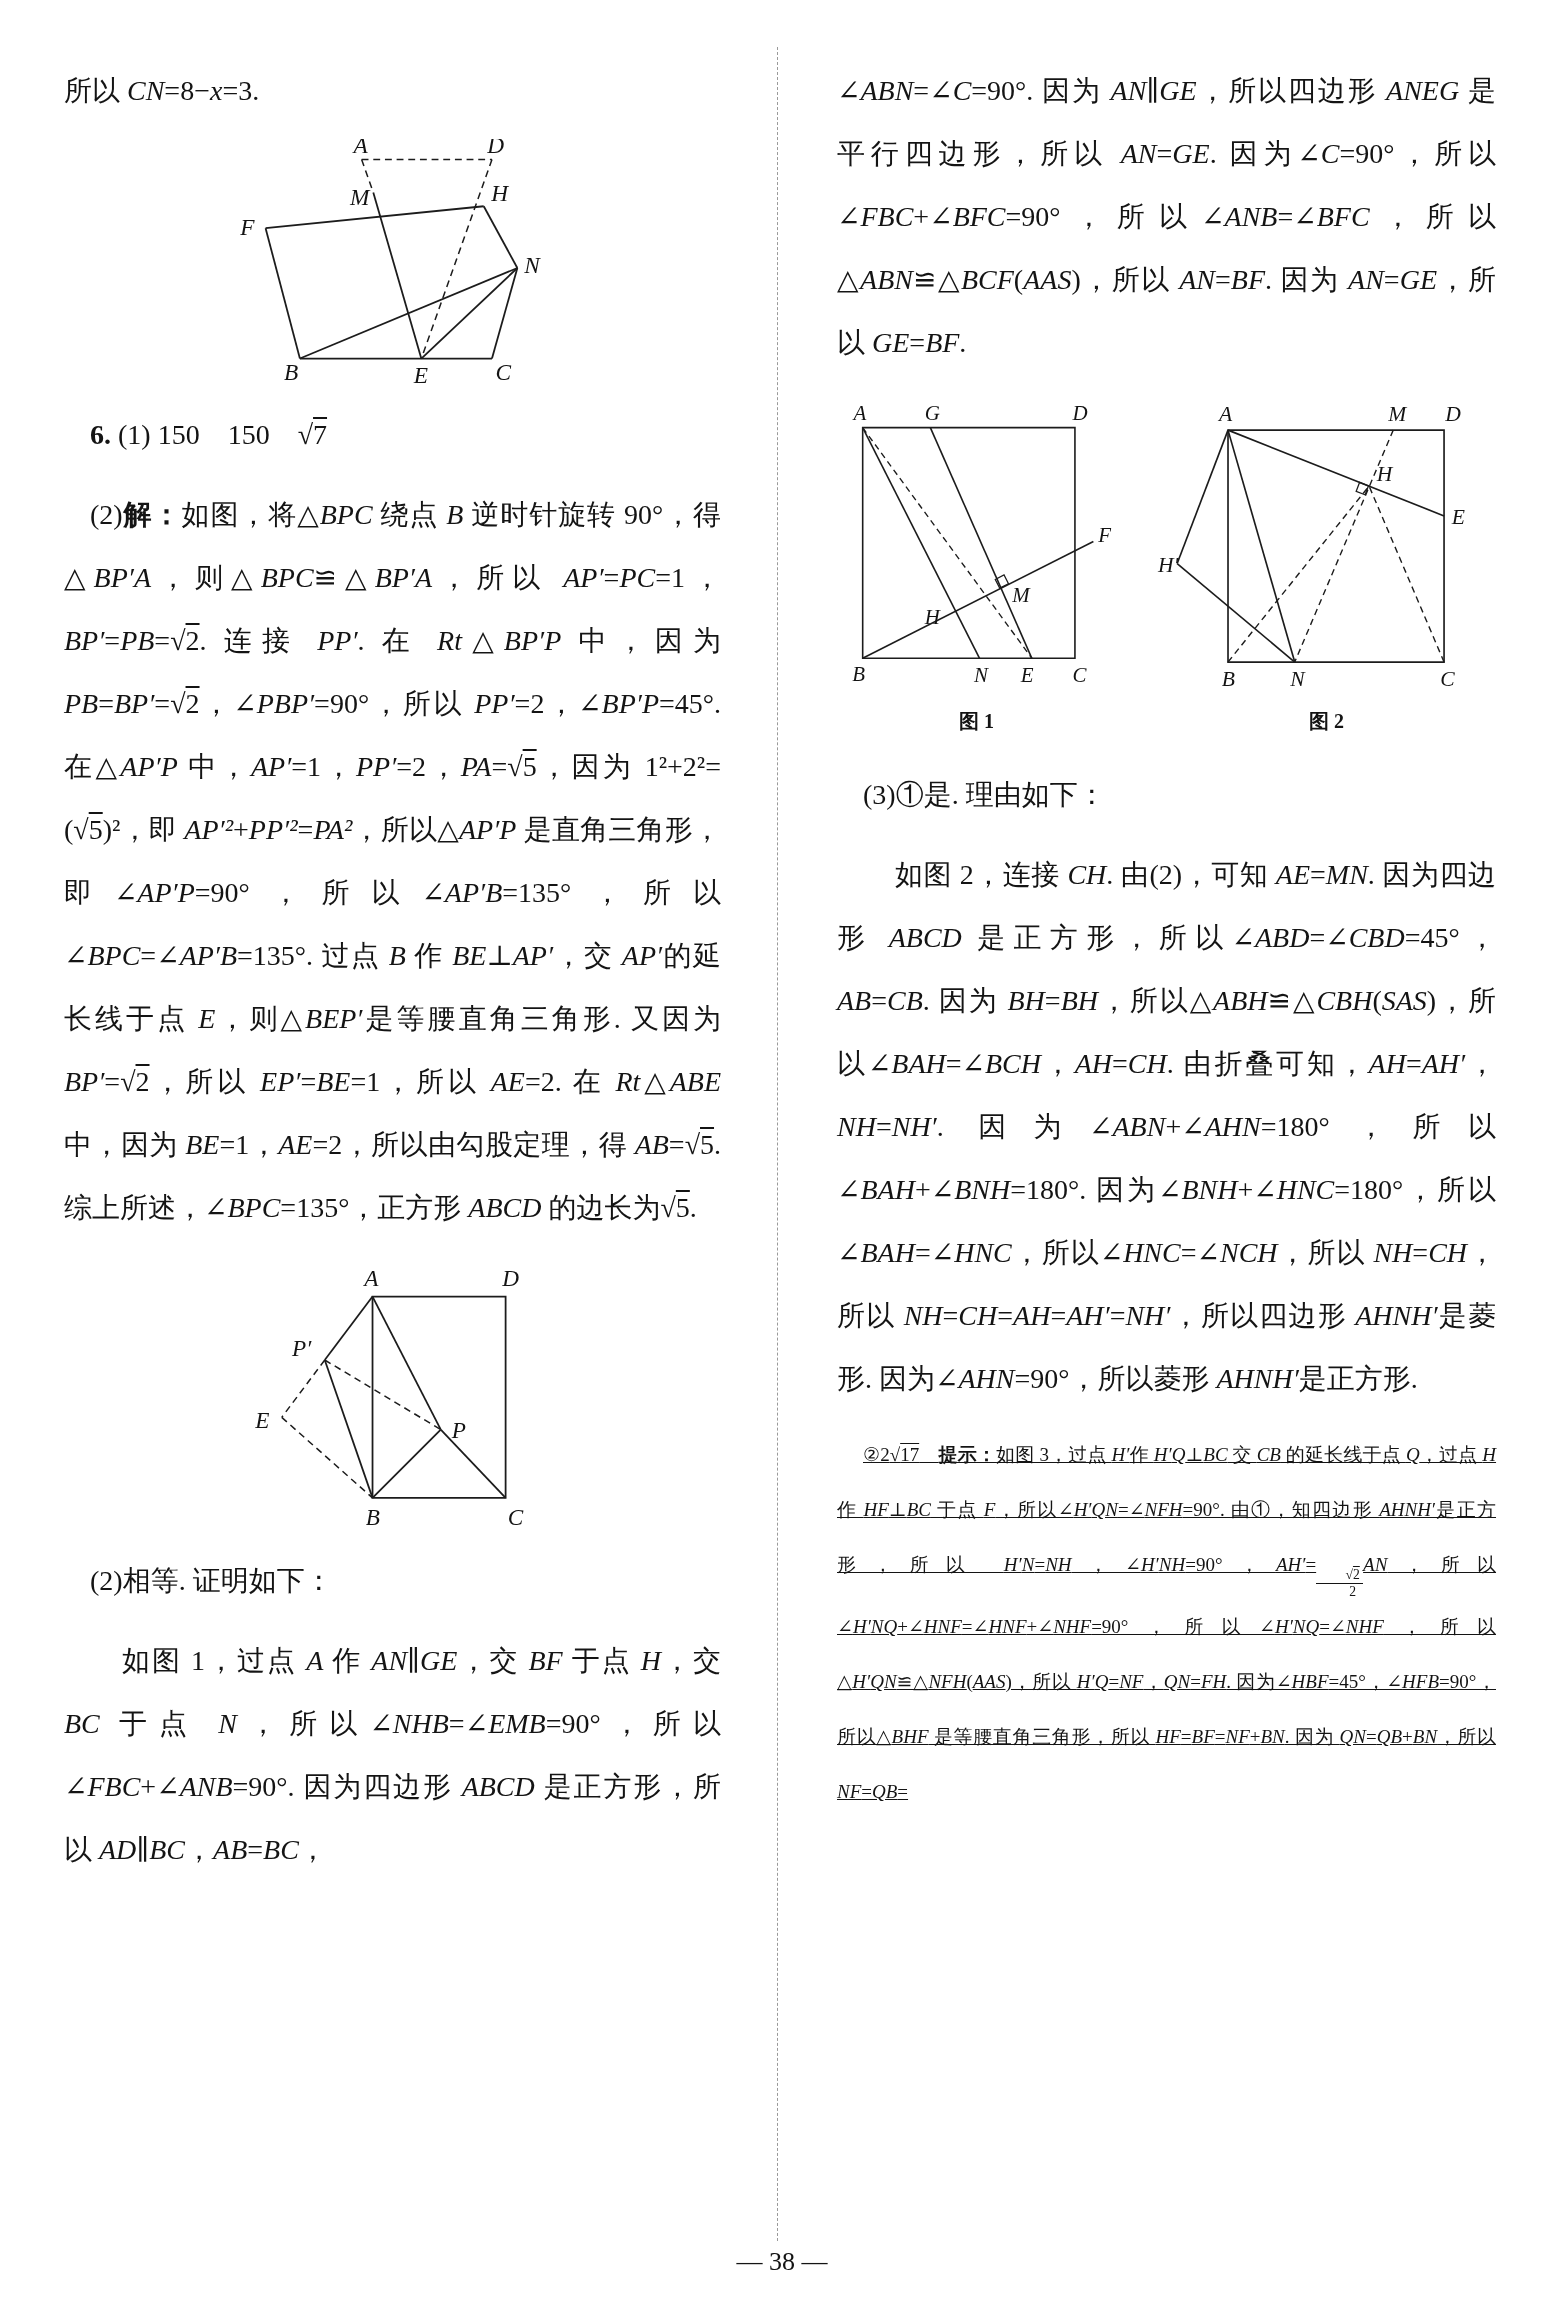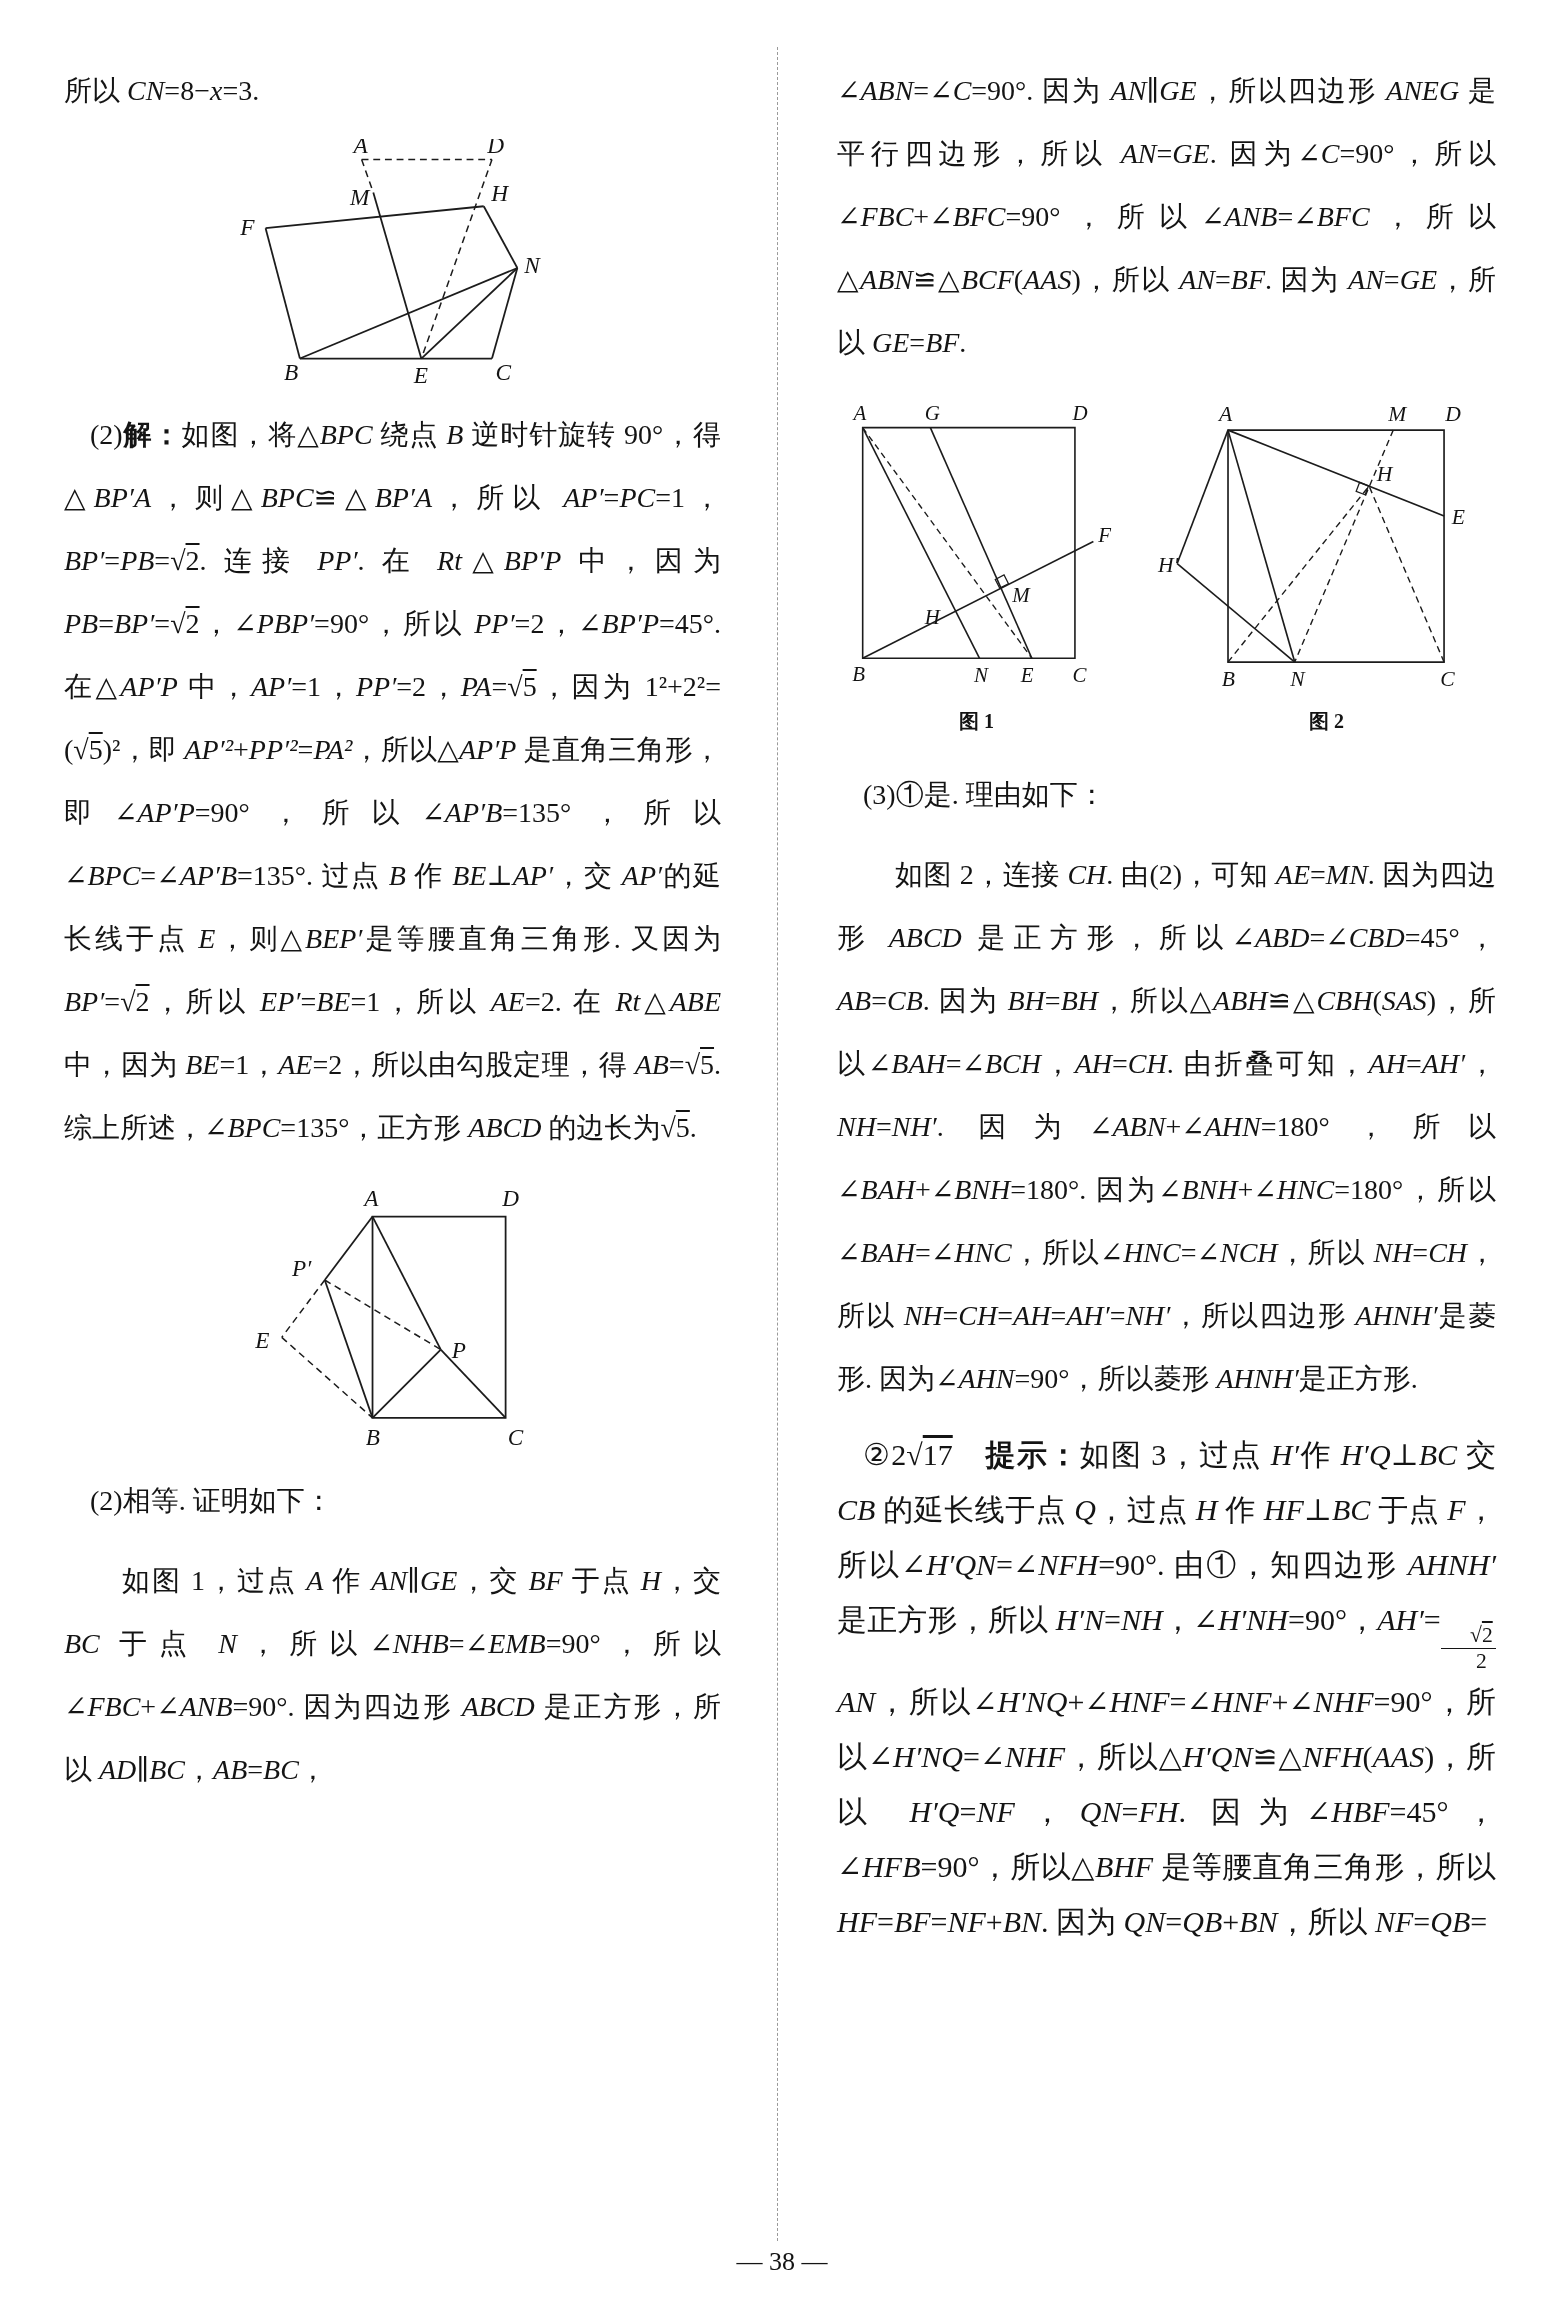--- a/index.html
+++ b/index.html
@@ -23,21 +23,21 @@
   .col-right { left:820px; width:693px; }
   .divider {
     position:absolute;
     left:777px; top:47px;
     height:2194px; width:0;
     border-left:1.6px dashed #9a9a9a;
   }
   p { margin:17px; }
   p.ind1 { text-indent:26px; }
   p.ind2 { text-indent:58px; }
-  p.hint { font-size:30px; line-height:55px; margin-top:9.2px; }
+  p.hint { font-size:19px; line-height:55px; margin-top:9.2px;text-decoration:underline; }
   i { font-style:italic; }
   b { font-weight:bold; }
   .rad { text-decoration:overline; }
   .frac {
     display:inline-flex; flex-direction:column; vertical-align:-0.55em;
     text-align:center; font-size:0.72em; line-height:1.15;
   }
   .frac > span:first-child { border-bottom:1.3px solid #141414; padding:0 3.3px; }
   .figwrap { display:flex; justify-content:center; }
   .figwrap.fa { margin:17px 0 12px; }
@@ -94,20 +94,21 @@
           <text x="394" y="90">H</text>
           <text x="28" y="140">F</text>
           <text x="442" y="196">N</text>
           <text x="92" y="352">B</text>
           <text x="281" y="355">E</text>
           <text x="400" y="352">C</text>
         </g>
       </svg>
     </div>
 
+    <p class="ind1"><b>6. </b>(1) 150　150　<span class="sq">√<span class="rad">7</span></span></p>
     <p class="ind1">(2)<b>解：</b>如图，将△<i>BPC</i> 绕点 <i>B</i> 逆时针旋转 90°，得△<i>BP′</i><i>A</i>，则△<i>BPC</i>≌△<i>BP′</i><i>A</i>，所以 <i>AP′</i>=<i>PC</i>=1，<i>BP′</i>=<i>PB</i>=<span class="sq">√<span class="rad">2</span></span>. 连接 <i>PP′</i>. 在 <i>Rt</i>△<i>BP′</i><i>P</i> 中，因为 <i>PB</i>=<i>BP′</i>=<span class="sq">√<span class="rad">2</span></span>，∠<i>PBP′</i>=90°，所以 <i>PP′</i>=2，∠<i>BP′</i><i>P</i>=45°. 在△<i>AP′</i><i>P</i> 中，<i>AP′</i>=1，<i>PP′</i>=2，<i>PA</i>=<span class="sq">√<span class="rad">5</span></span>，因为 1²+2²=(<span class="sq">√<span class="rad">5</span></span>)²，即 <i>AP′²</i>+<i>PP′²</i>=<i>PA²</i>，所以△<i>AP′</i><i>P</i> 是直角三角形，即∠<i>AP′</i><i>P</i>=90°，所以∠<i>AP′</i><i>B</i>=135°，所以∠<i>BPC</i>=∠<i>AP′</i><i>B</i>=135°. 过点 <i>B</i> 作 <i>BE</i>⊥<i>AP′</i>，交 <i>AP′</i>的延长线于点 <i>E</i>，则△<i>BEP′</i>是等腰直角三角形. 又因为 <i>BP′</i>=<span class="sq">√<span class="rad">2</span></span>，所以 <i>EP′</i>=<i>BE</i>=1，所以 <i>AE</i>=2. 在 <i>Rt</i>△<i>ABE</i> 中，因为 <i>BE</i>=1，<i>AE</i>=2，所以由勾股定理，得 <i>AB</i>=<span class="sq">√<span class="rad">5</span></span>. 综上所述，∠<i>BPC</i>=135°，正方形 <i>ABCD</i> 的边长为<span class="sq">√<span class="rad">5</span></span>.</p>
 
     <div class="figwrap fb">
       <svg width="356" height="273" viewBox="0 0 520 400" style="font-size:43px">
         <g stroke="#1c1c1c" stroke-width="2.6" fill="none">
           <polygon points="230,55 425,55 425,350 230,350"></polygon>
           <line x1="230" y1="55" x2="330" y2="250"></line>
           <line x1="230" y1="350" x2="330" y2="250"></line>
           <line x1="425" y1="350" x2="330" y2="250"></line>
           <line x1="230" y1="350" x2="160" y2="148"></line>

